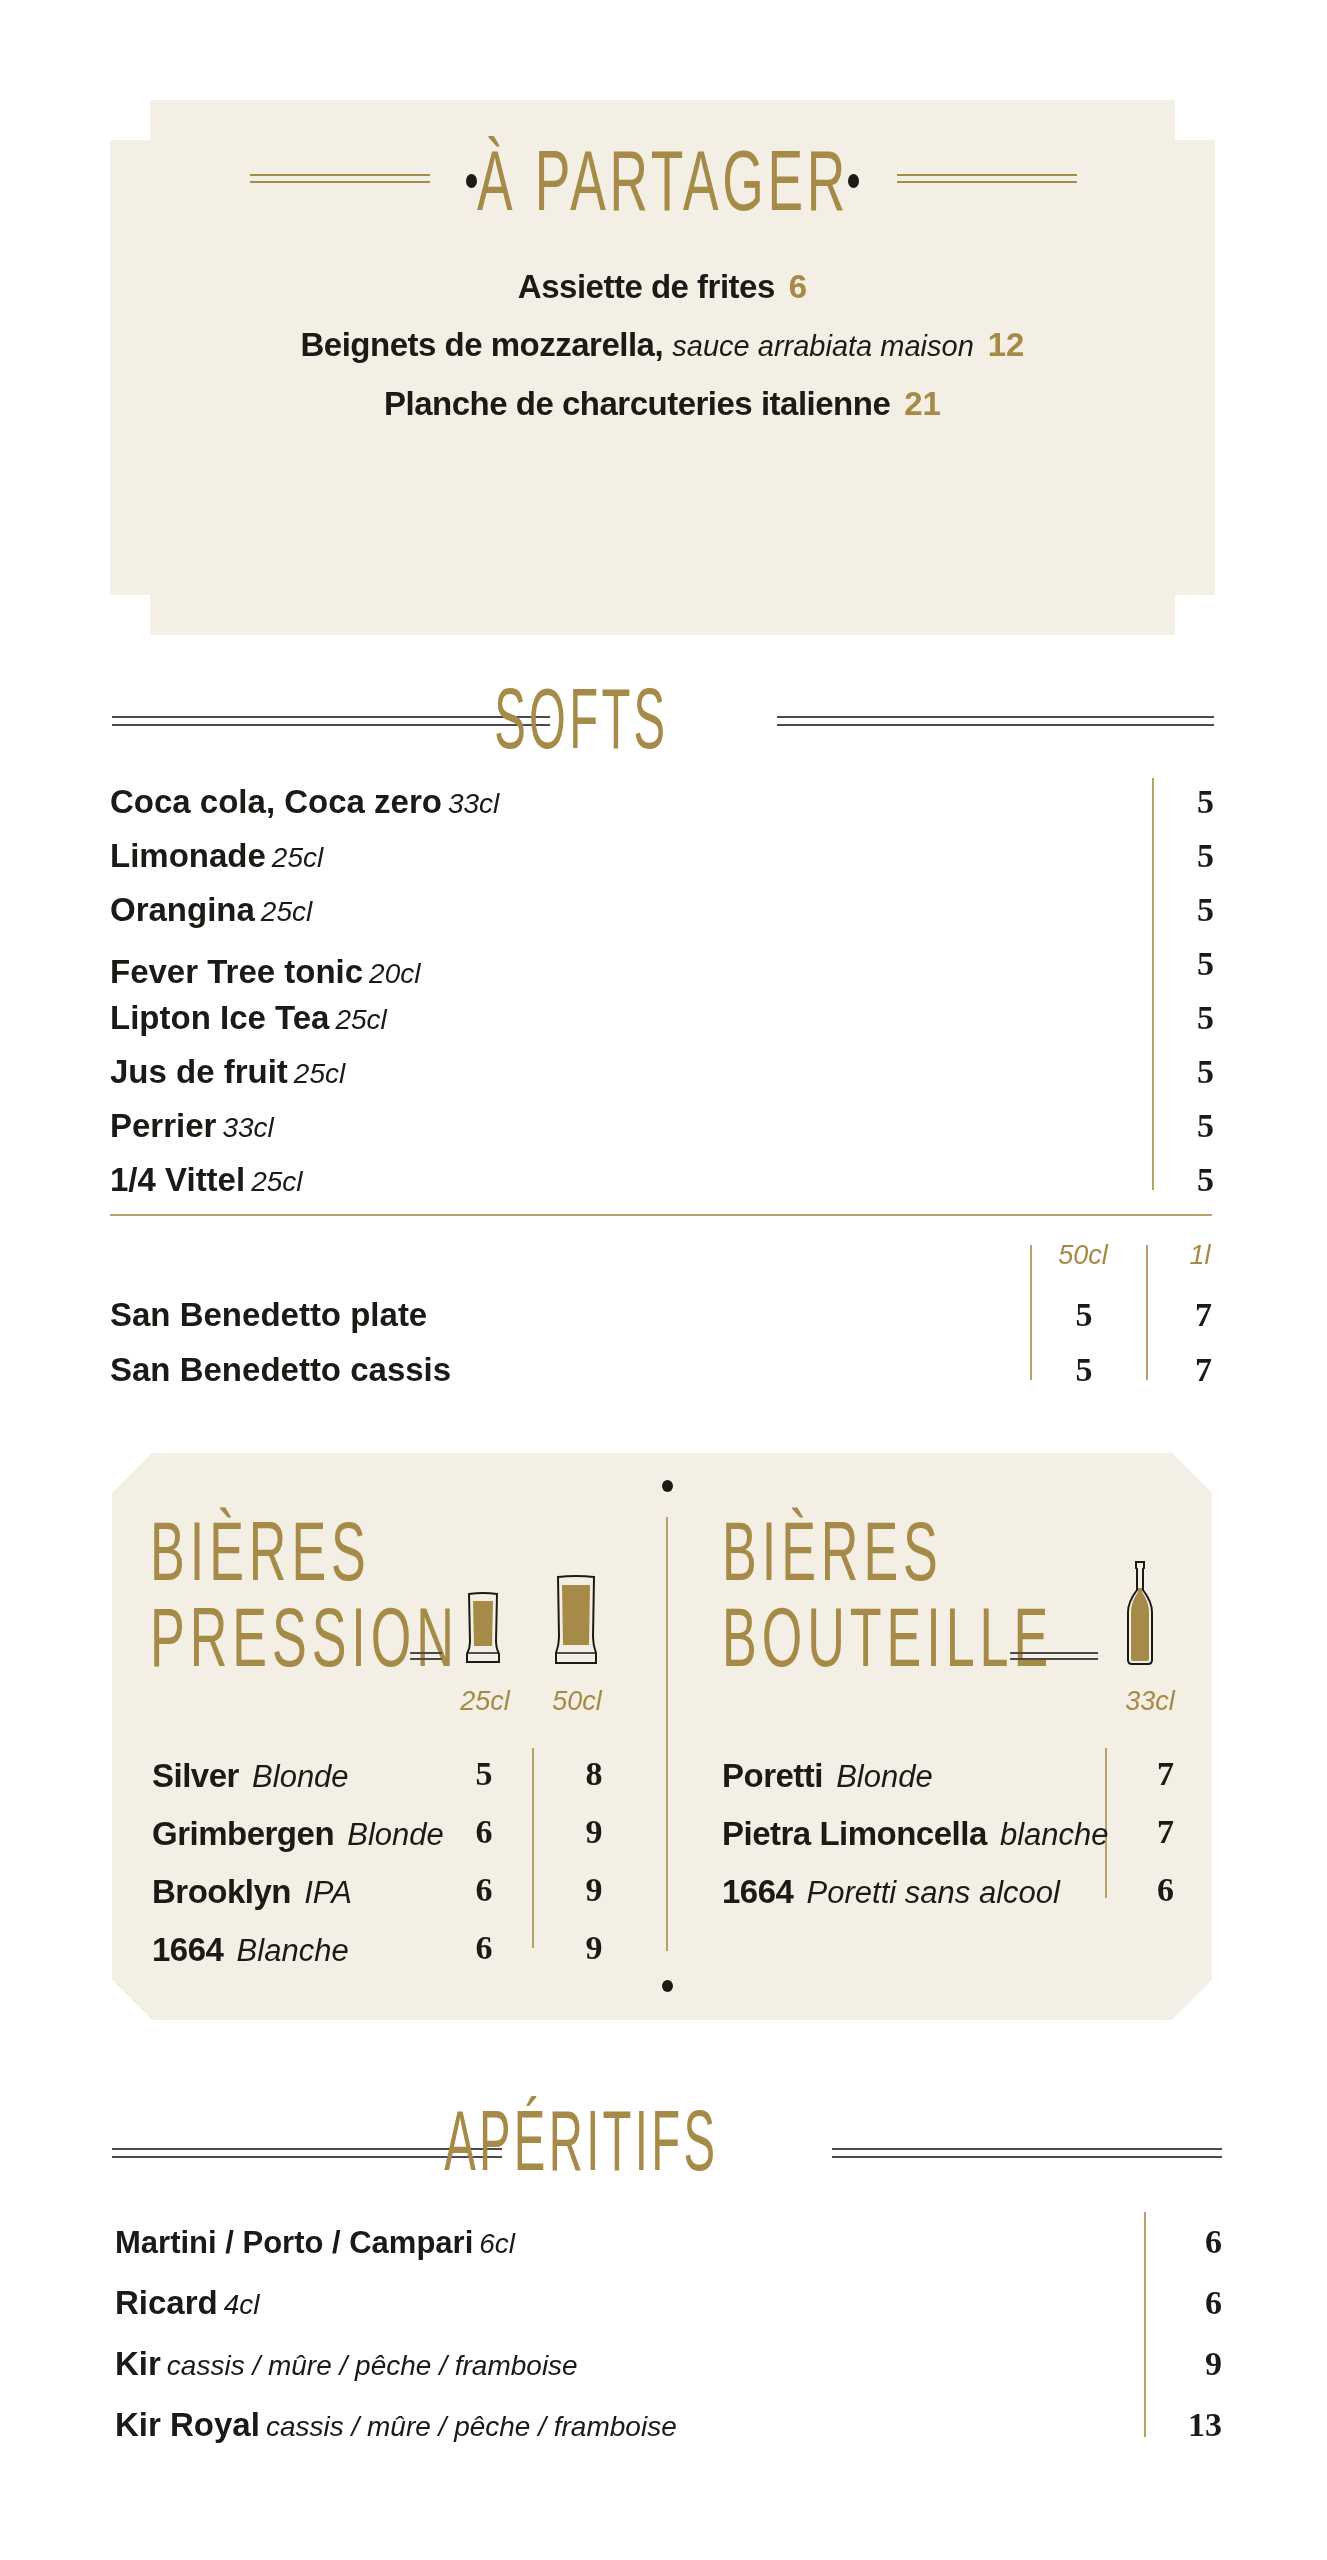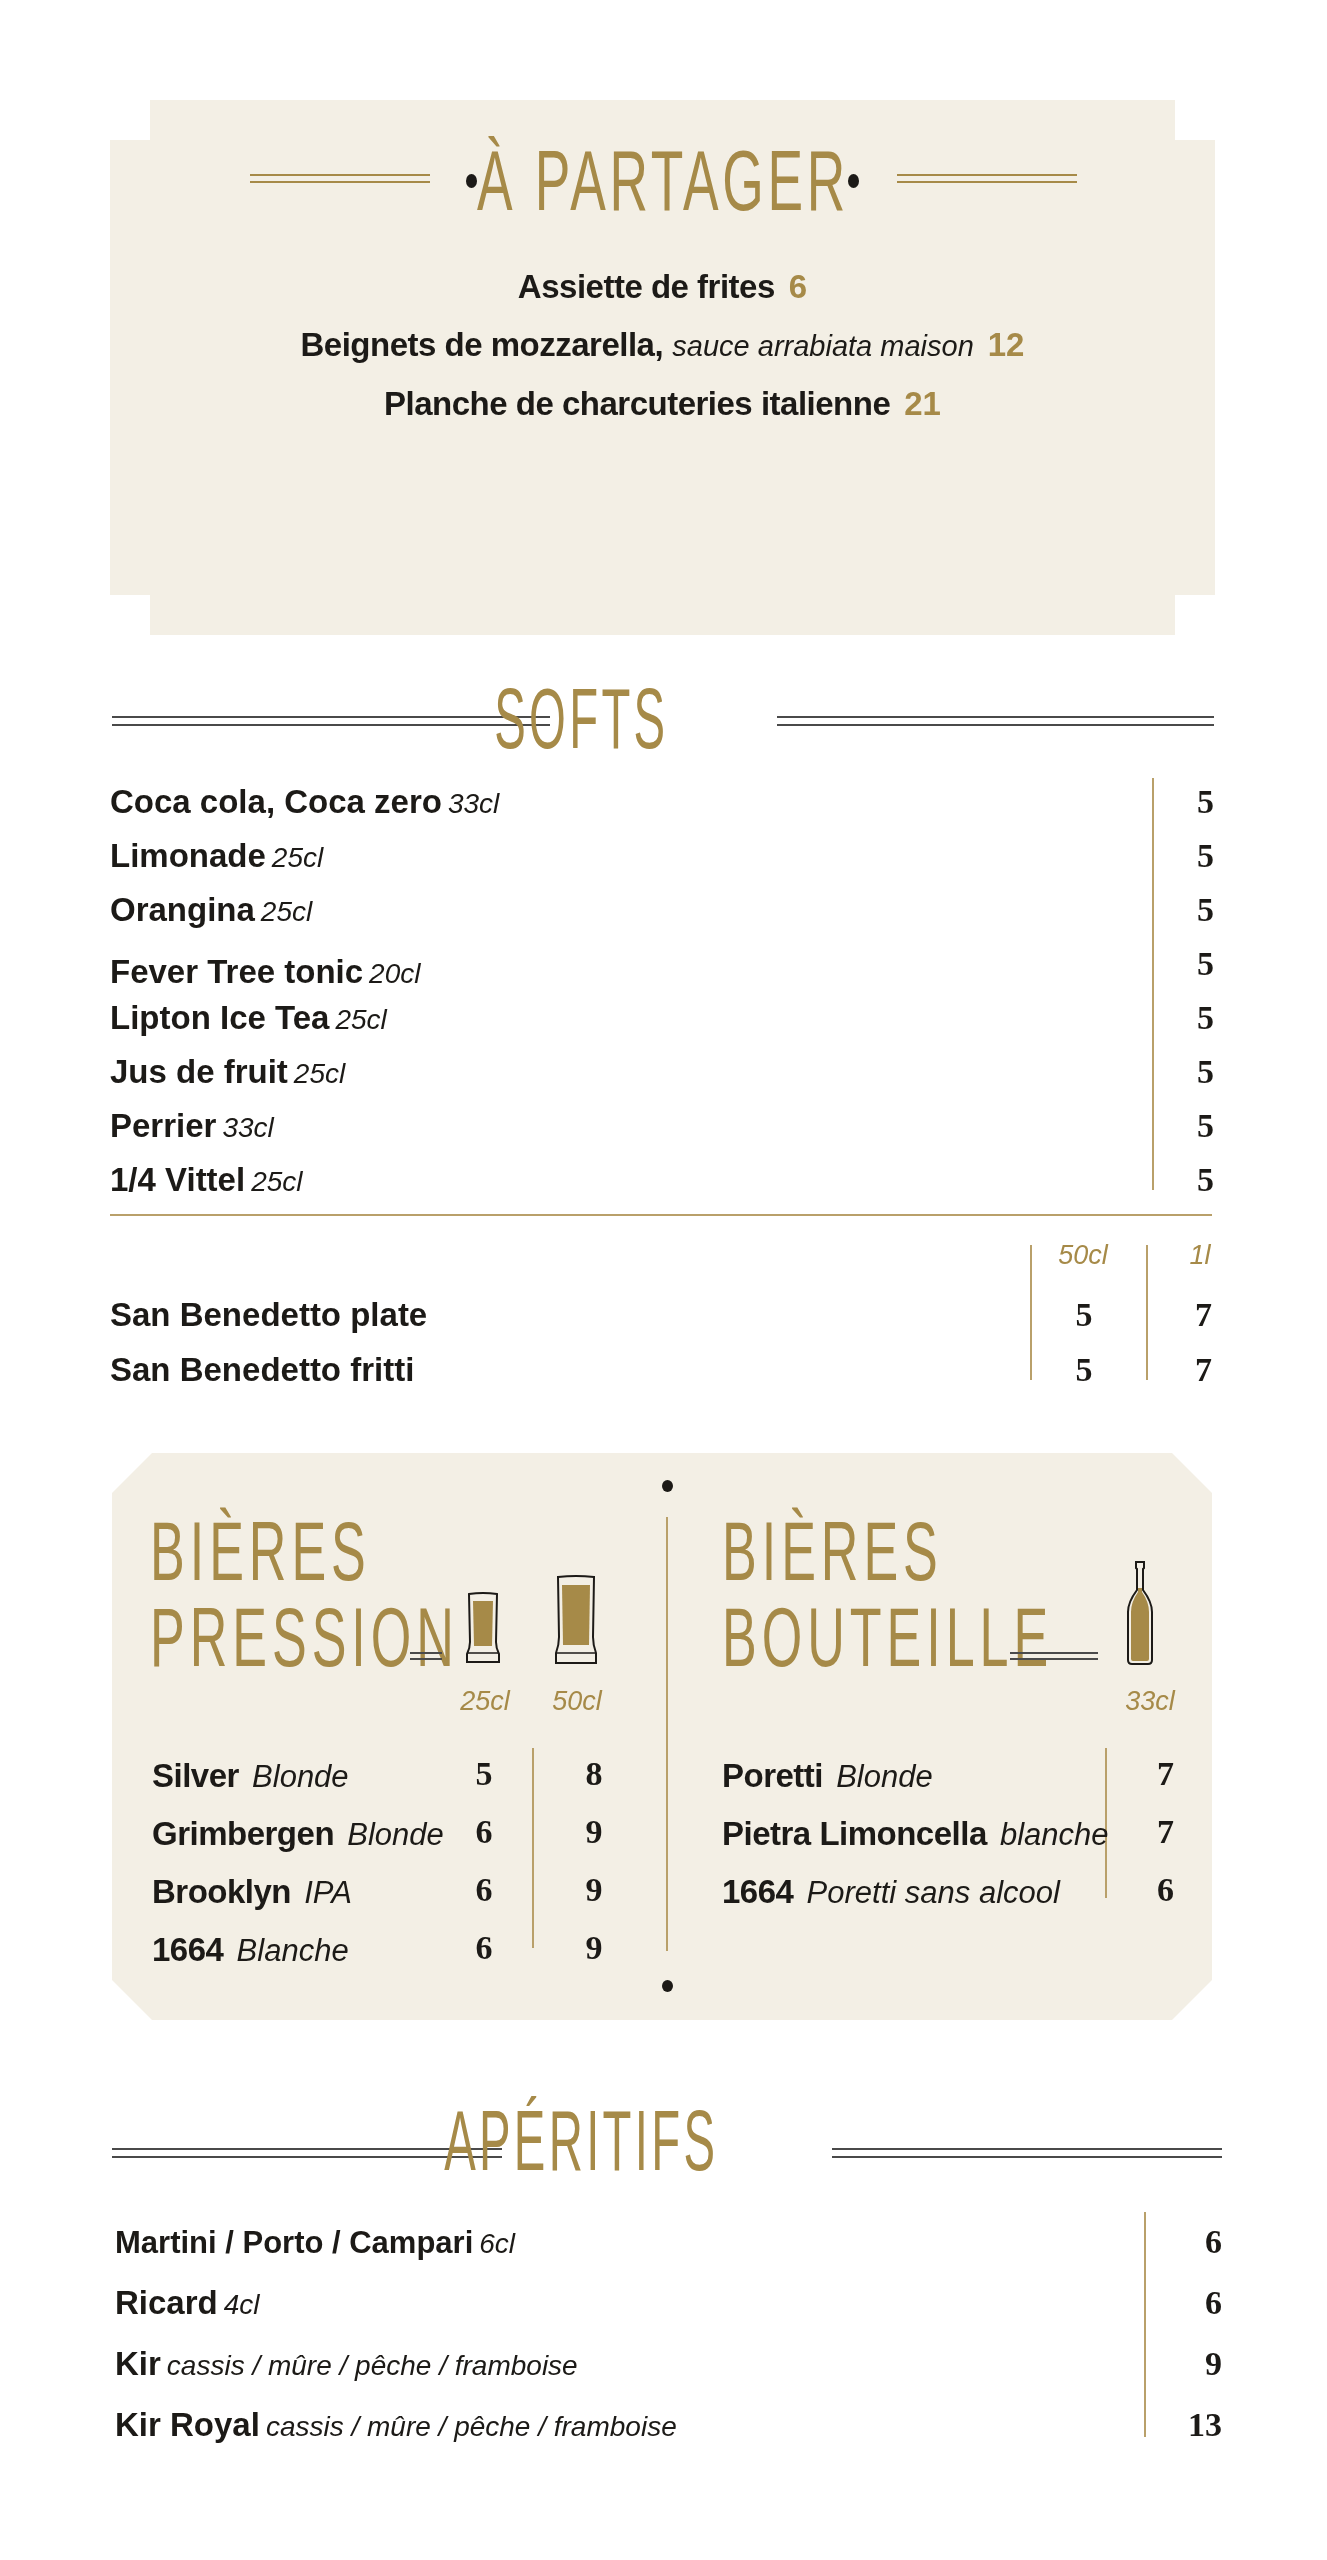--- a/index.html
+++ b/index.html
@@ -111,21 +111,21 @@
 
 <div class="vrule" style="left:1030px; top:1245px; height:135px;"></div>
 <div class="vrule" style="left:1146px; top:1245px; height:135px;"></div>
 <div class="colhdr" style="left:1048px; top:1240px;">50cl</div>
 <div class="colhdr" style="left:1165px; top:1240px;">1l</div>
 
 <div class="row" style="top:1295px;"><span class="nm">San Benedetto plate</span></div>
 <div class="price" style="left:1064px; top:1295px; text-align:center; width:40px;">5</div>
 <div class="price" style="left:1152px; top:1295px;">7</div>
 
-<div class="row" style="top:1350px;"><span class="nm">San Benedetto fritti</span></div>
+<div class="row" style="top:1350px;"><span class="nm">San Benedetto cassis</span></div>
 <div class="price" style="left:1064px; top:1350px; text-align:center; width:40px;">5</div>
 <div class="price" style="left:1152px; top:1350px;">7</div>
 
 <div class="abs beer-box"></div>
 <div class="dot" style="left:662px; top:1480px; width:11px; height:12px;"></div>
 <div class="vrule" style="left:666px; top:1517px; height:434px; width:2px;"></div>
 <div class="dot" style="left:662px; top:1980px; width:11px; height:12px;"></div>
 
 <div class="abs beer-title" style="left:150px; top:1508px;">BIÈRES</div>
 <div class="abs beer-title" style="left:150px; top:1594px;">PRESSION</div>

